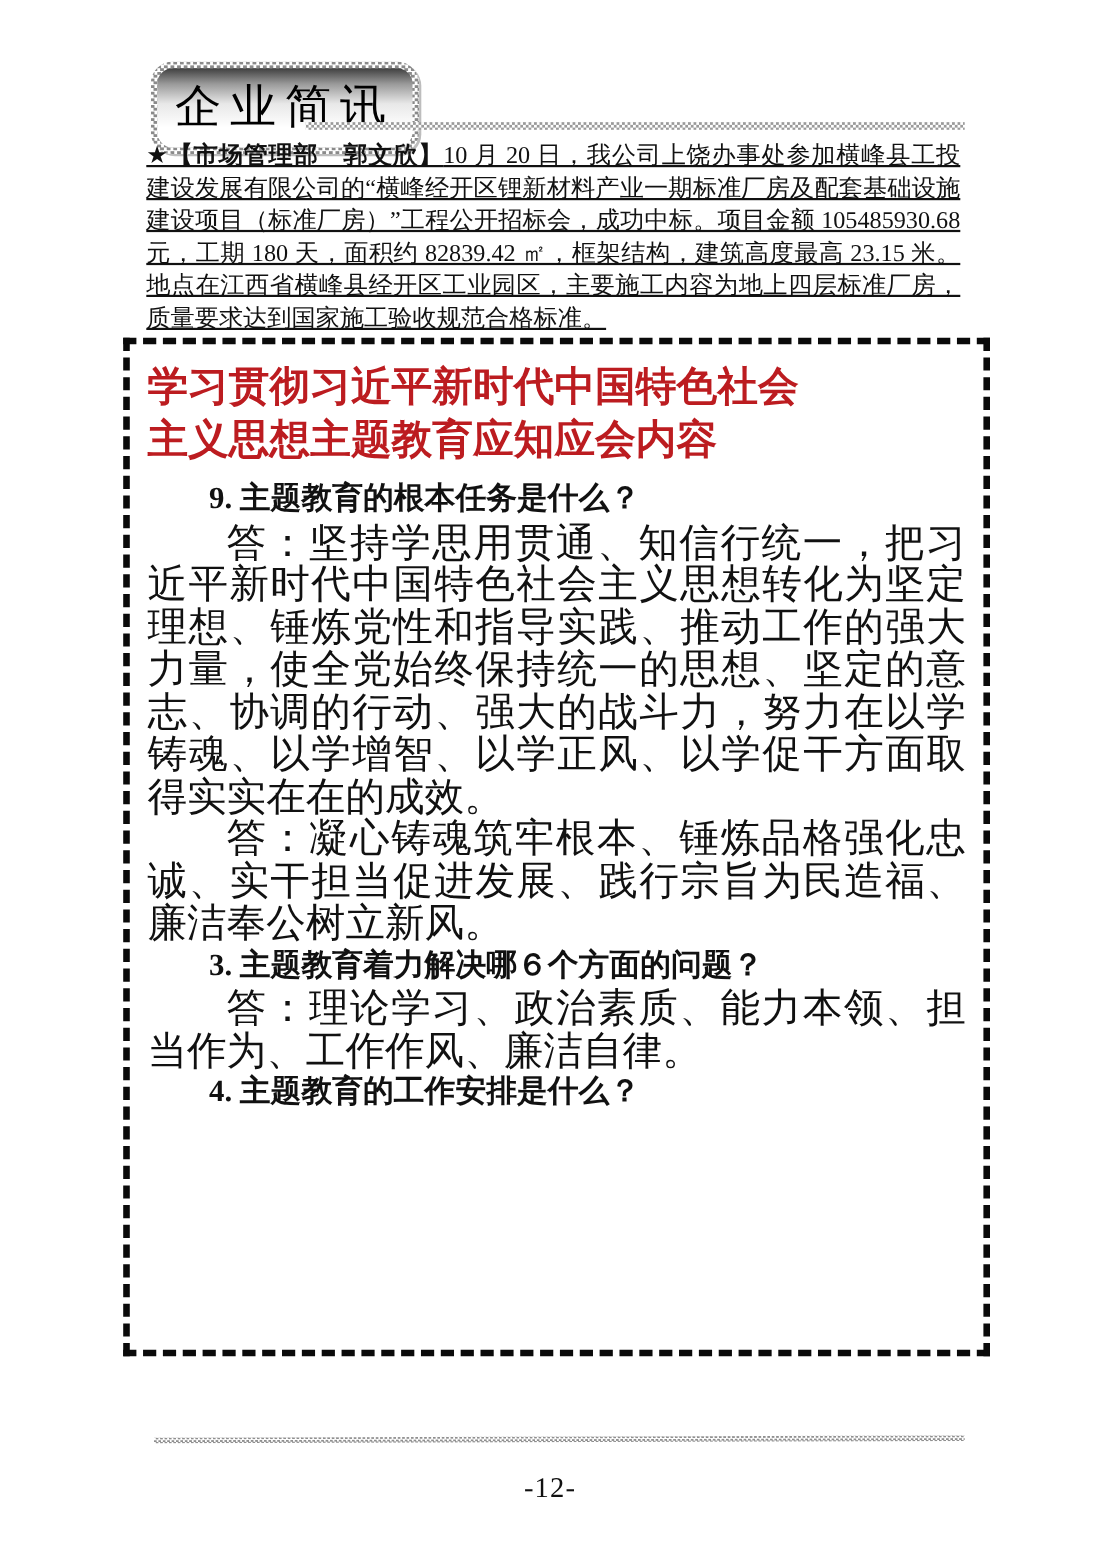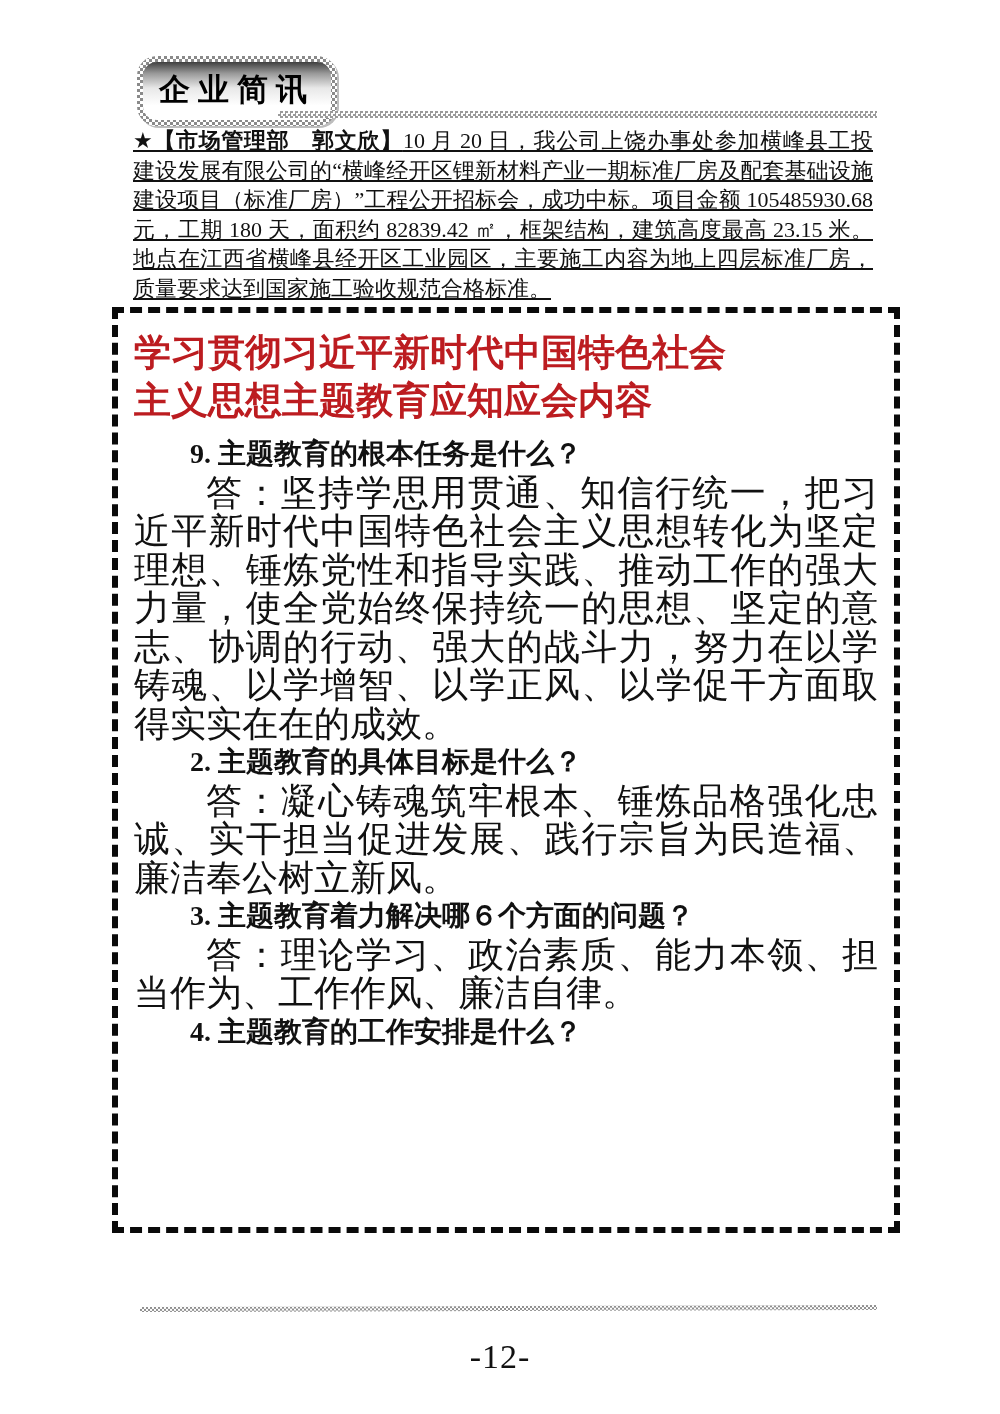--- a/index.html
+++ b/index.html
@@ -15,21 +15,21 @@
     padding:6px;border-radius:20px;
     box-shadow:2px 2px 0 #bdbdbd;
   }
   .badge-inner{
     background:linear-gradient(180deg,#3f3f3f 0%,#9a9a9a 20%,#e8e8e8 45%,#ffffff 75%);
     border-radius:14px;
     padding:7px 16px 9px 16px;
   }
   .badge-text{
     font-family:"Liberation Sans","DejaVu Sans",sans-serif;
-    font-weight:bold;font-size:31px;letter-spacing:8px;color:#000;
+    font-weight:normal;font-size:42px;letter-spacing:8px;color:#000;
     white-space:nowrap;
   }
   .header-rule{
     position:absolute;left:278px;top:111px;width:599px;height:7px;
     background:conic-gradient(#9a9a9a 25%,#ffffff 0 50%,#9a9a9a 0 75%,#ffffff 0);
     background-size:5px 5px;
   }
   
   .news{
     position:absolute;left:133px;top:126px;width:740px;
@@ -60,21 +60,21 @@
   }
   
   .footer-rule{
     position:absolute;left:140px;top:1306px;width:737px;height:5px;
     background:conic-gradient(#8f8f8f 25%,#ffffff 0 50%,#8f8f8f 0 75%,#ffffff 0);
     background-size:4px 4px;
     transform:rotate(-0.15deg);
   }
   .page-number{
     position:absolute;left:0;top:1338px;width:1000px;text-align:center;
-    font-size:34px;letter-spacing:1px;
+    font-size:26px;letter-spacing:1px;
     font-family:"Liberation Serif","DejaVu Serif",serif;
   }
 </style>
 </head>
 <body>
 
 <div class="badge-outer">
   <div class="badge-inner">
     <span class="badge-text">企业简讯</span>
   </div>
@@ -86,21 +86,20 @@
 </div>
 
 <div class="study-box">
   <div class="study-title" id="study-title" style="color: rgb(188, 28, 32);">
     <div>学习贯彻习近平新时代中国特色社会</div>
     <div>主义思想主题教育应知应会内容</div>
   </div>
   <div class="qa">
     <p class="q">9. 主题教育的根本任务是什么？</p>
     <p class="a">答：坚持学思用贯通、知信行统一，把习近平新时代中国特色社会主义思想转化为坚定理想、锤炼党性和指导实践、推动工作的强大力量，使全党始终保持统一的思想、坚定的意志、协调的行动、强大的战斗力，努力在以学铸魂、以学增智、以学正风、以学促干方面取得实实在在的成效。</p>
-    <p class="q">2. 主题教育的具体目标是什么？</p>
     <p class="a">答：凝心铸魂筑牢根本、锤炼品格强化忠诚、实干担当促进发展、践行宗旨为民造福、廉洁奉公树立新风。</p>
     <p class="q">3. 主题教育着力解决哪６个方面的问题？</p>
     <p class="a">答：理论学习、政治素质、能力本领、担当作为、工作作风、廉洁自律。</p>
     <p class="q">4. 主题教育的工作安排是什么？</p>
   </div>
 </div>
 
 <div class="footer-rule"></div>
 <div class="page-number">-12-</div>
 

